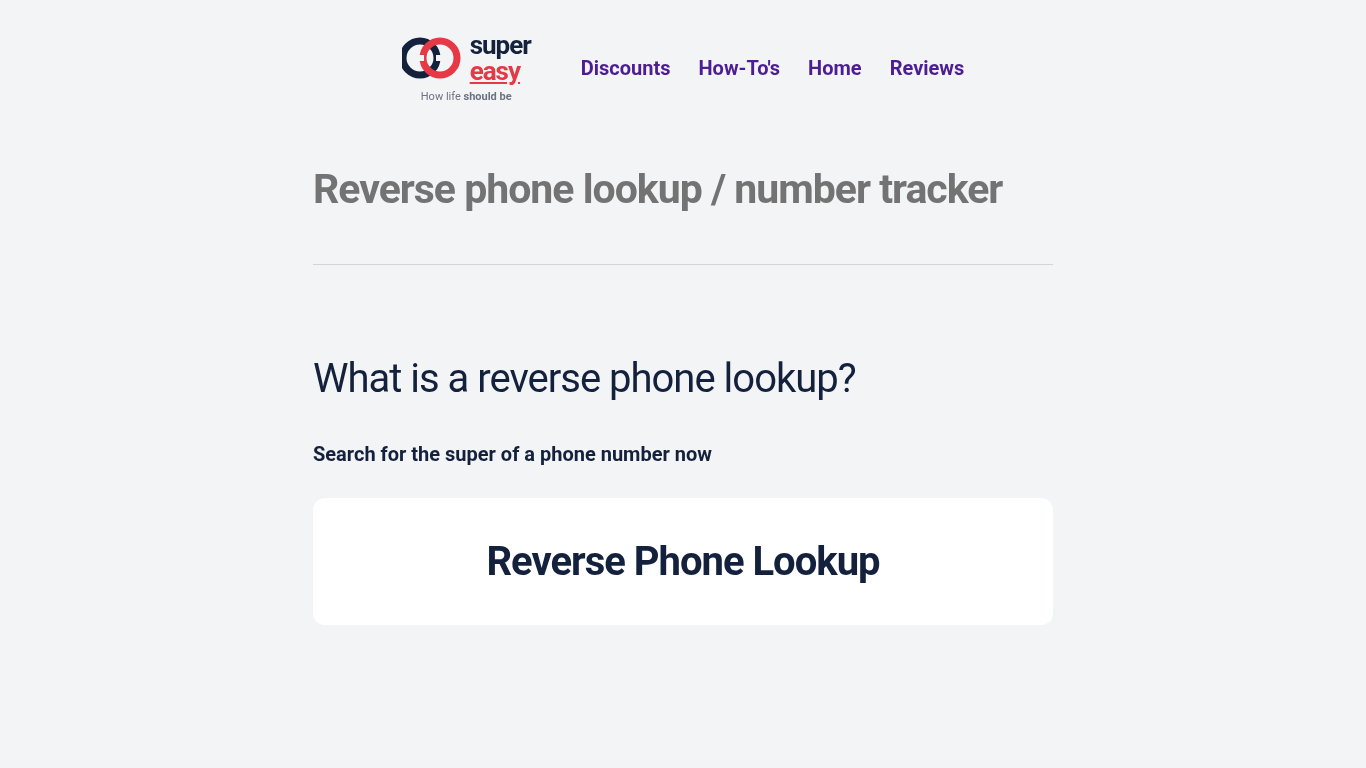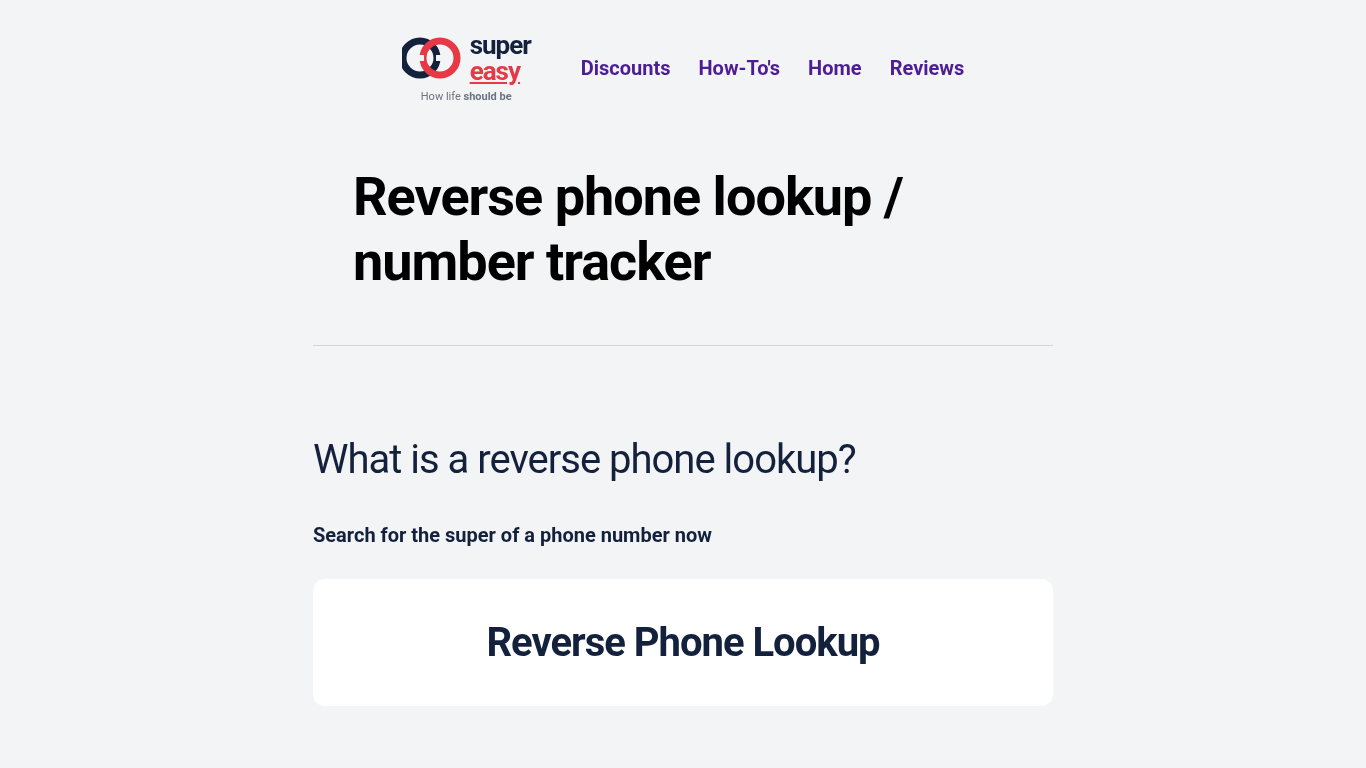--- a/index.html
+++ b/index.html
@@ -100,27 +100,26 @@
       width: 22px;
       height: 22px;
       cursor: pointer;
     }
     .content {
       max-width: 740px;
       margin: 0 auto;
       padding: 30px 0 0 0;
     }
     .page-title {
-      font-size: 54px;
+      font-size: 41px;
       font-weight: 700;
-      color: #000000;
+      color: #737373;
       line-height: 1.2;
       letter-spacing: -1px;
       margin-bottom: 50px;
-      margin-left: 40px;
     }
     .divider {
       border: none;
       border-top: 1px solid #d1d5db;
       margin-bottom: 90px;
     }
     .section-heading {
       font-size: 40px;
       font-weight: 400;
       color: #14213d;

